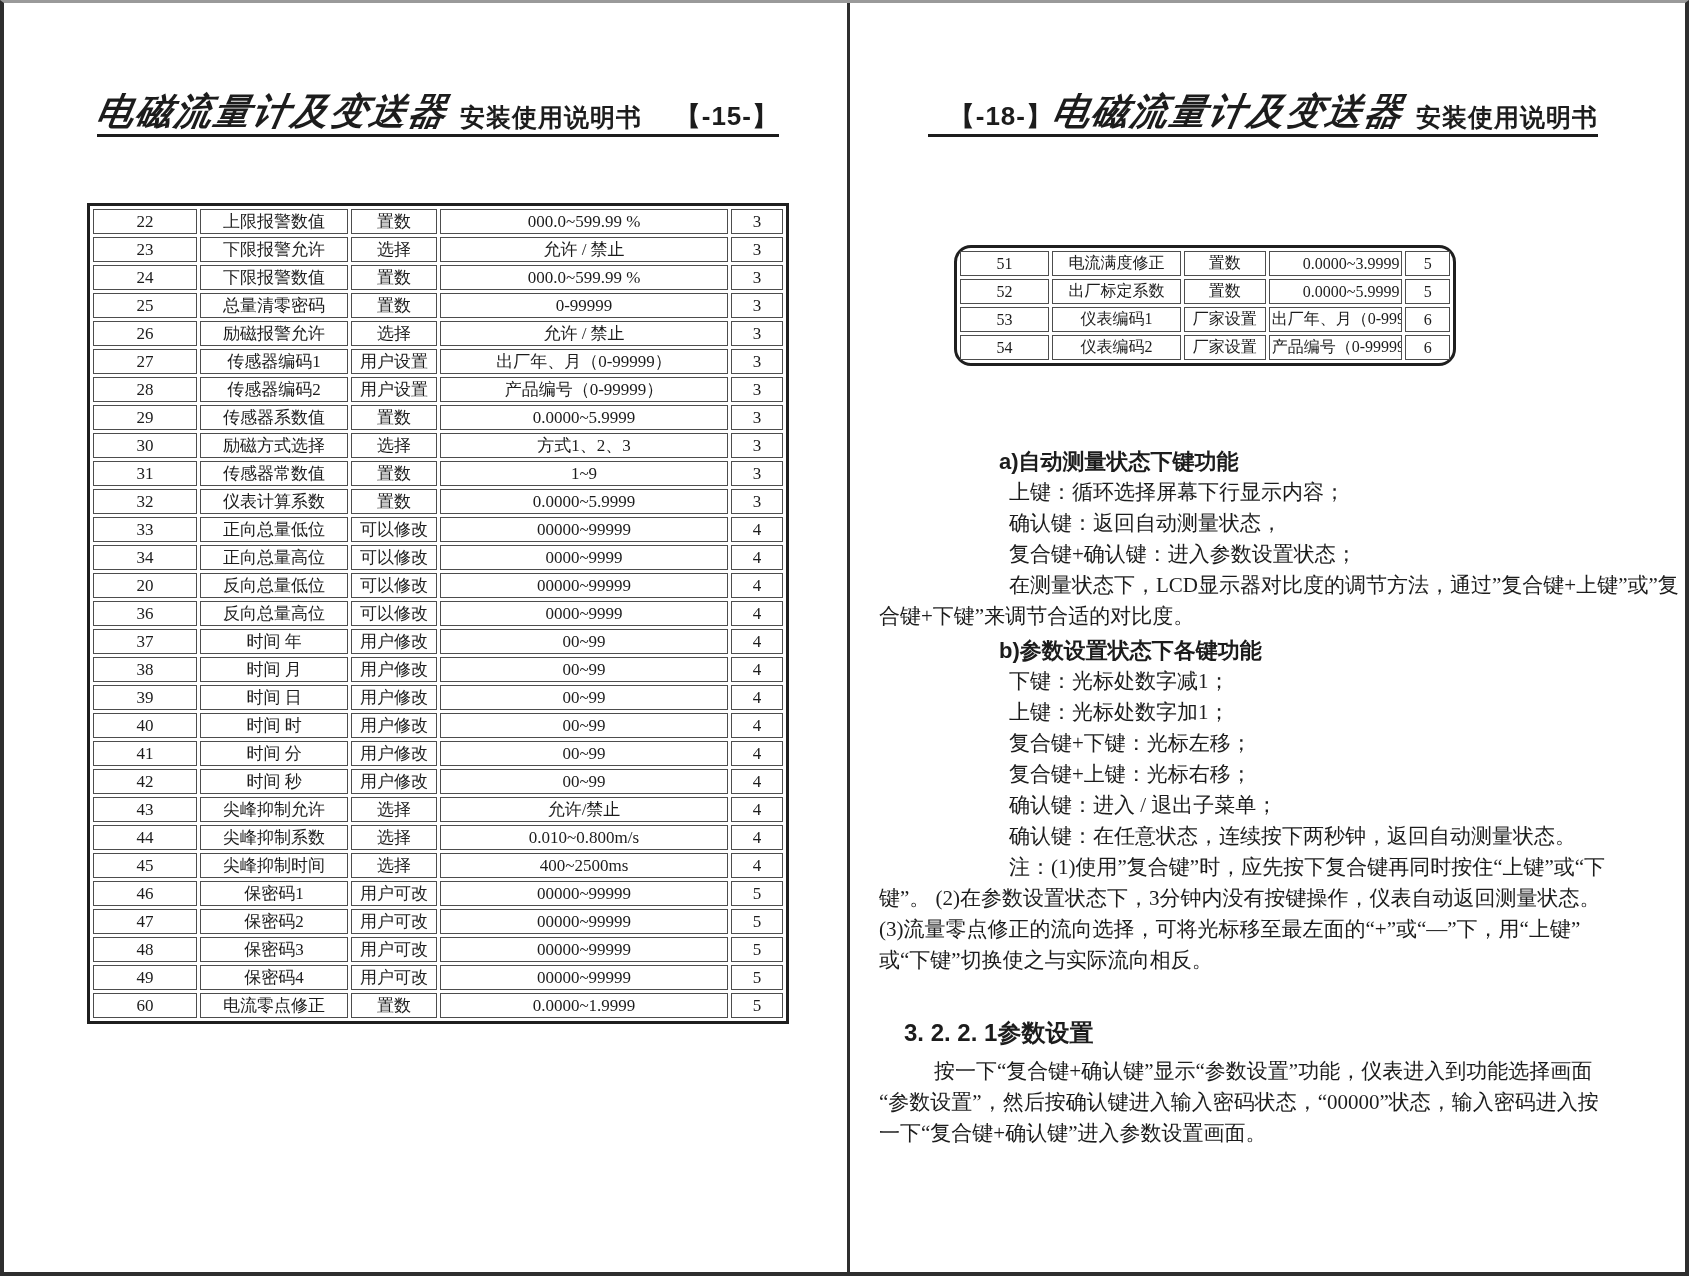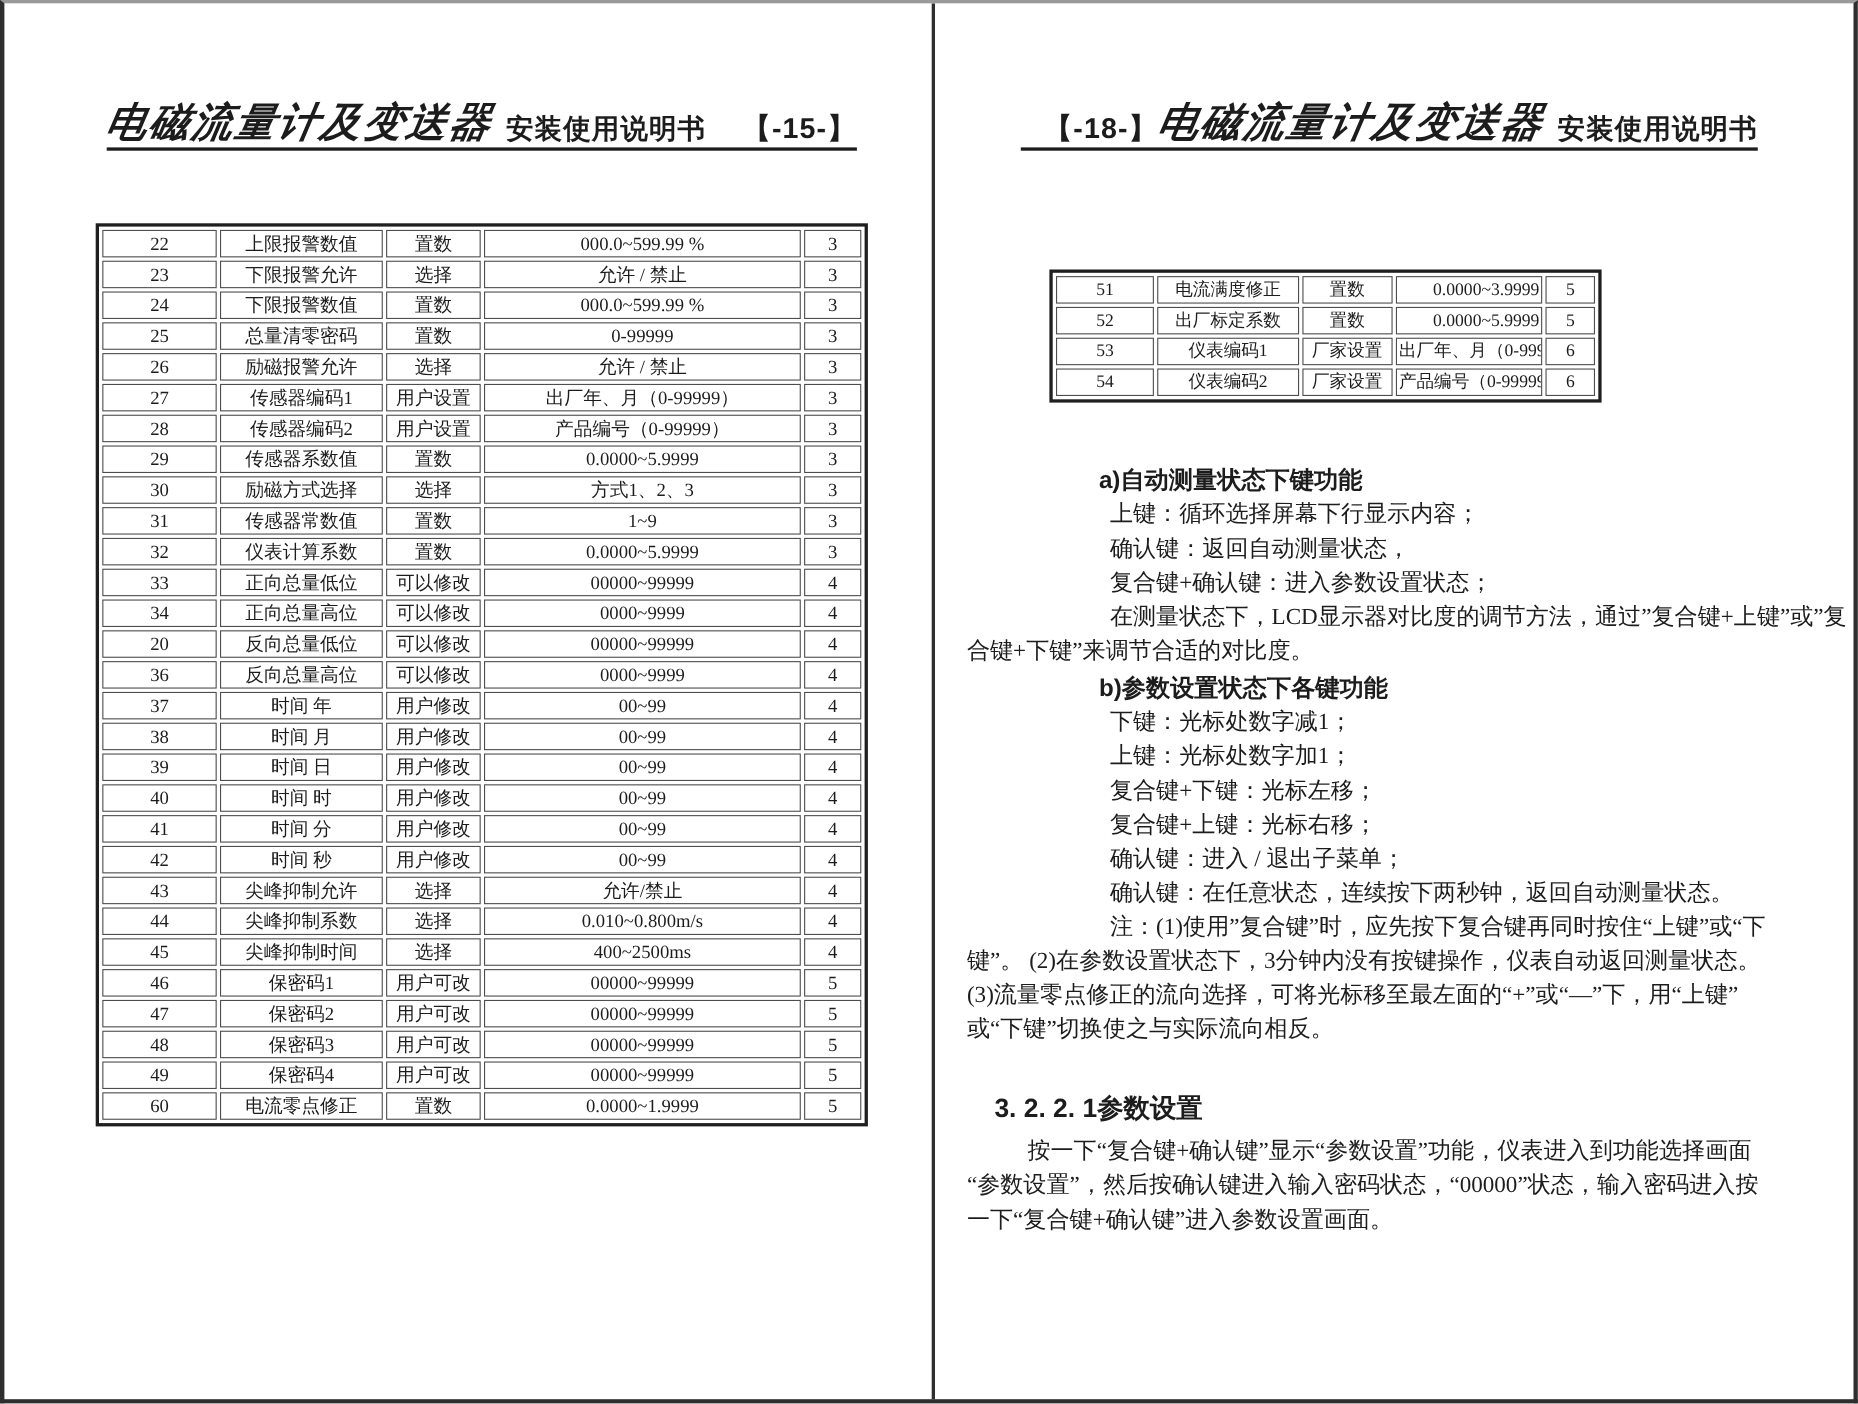--- a/index.html
+++ b/index.html
@@ -47,35 +47,35 @@
     border-collapse:separate;border-spacing:3px;background:#fff;
     border:3px solid #1f1f1f;table-layout:fixed;
   }
   .ptable td{
     border:1px solid #4d4d4d;text-align:center;vertical-align:middle;
     padding:0 2px;overflow:hidden;white-space:nowrap;
   }
   .lt{width:654px;}
   .lt td{height:23px;font-size:17px;}
   .lt .c1{width:104px;}.lt .c2{width:148px;}.lt .c3{width:86px;}.lt .c4{width:288px;}.lt .c5{width:52px;}
-  .rt{width:502px;}
+  .rt{width:502px;border-radius:17px;}
   .rt td{height:23px;font-size:16px;}
   .rt .c1{width:88px;}.rt .c2{width:127px;}.rt .c3{width:81px;}.rt .c4{width:132px;text-align:right;}.rt .c5{width:44px;}
 
   
   .bodytext{position:absolute;left:29px;top:418px;width:730px;font-size:21px;}
   .line{height:31px;line-height:31px;white-space:nowrap;}
   .ind-0{margin-left:0;}
   .ind-1{margin-left:130px;}
   .ind-2{margin-left:55px;}
   .sec-heading{
     font-family:"Liberation Sans","DejaVu Sans",sans-serif;font-weight:bold;
     font-size:22px;height:31px;line-height:31px;white-space:nowrap;
   }
-  .head-ab{margin-left:120px;}
+  .head-ab{margin-left:120px;margin-top:25px;}
   .head-b{margin-top:3px;}
   .head-c{margin-left:25px;margin-top:41px;font-size:24px;}
   .gap-after-c{margin-top:8px;}
 </style>
 </head>
 <body>
 
 <div class="canvas">
 
   <div class="page page-left">

